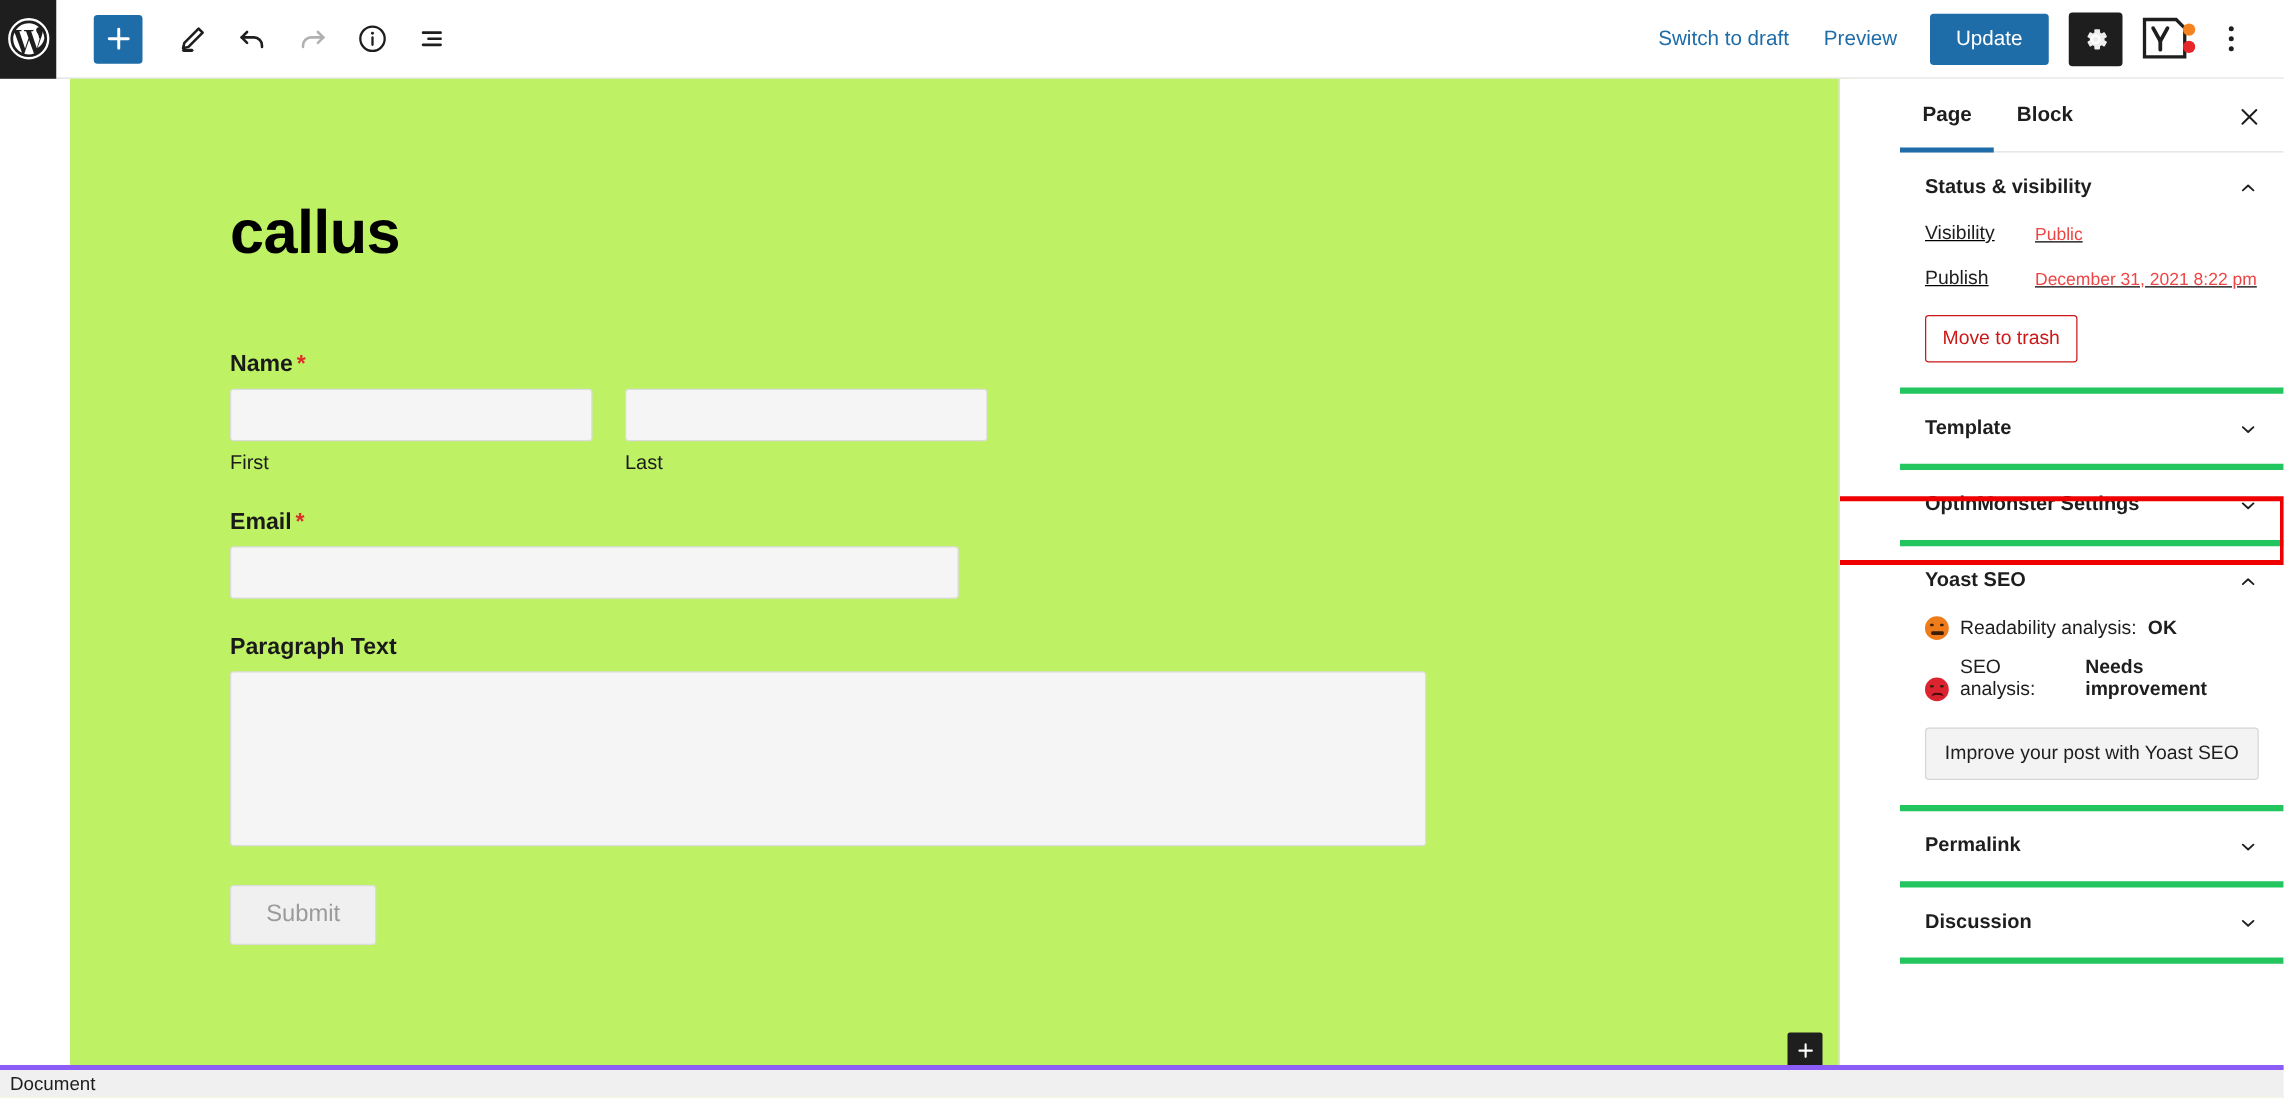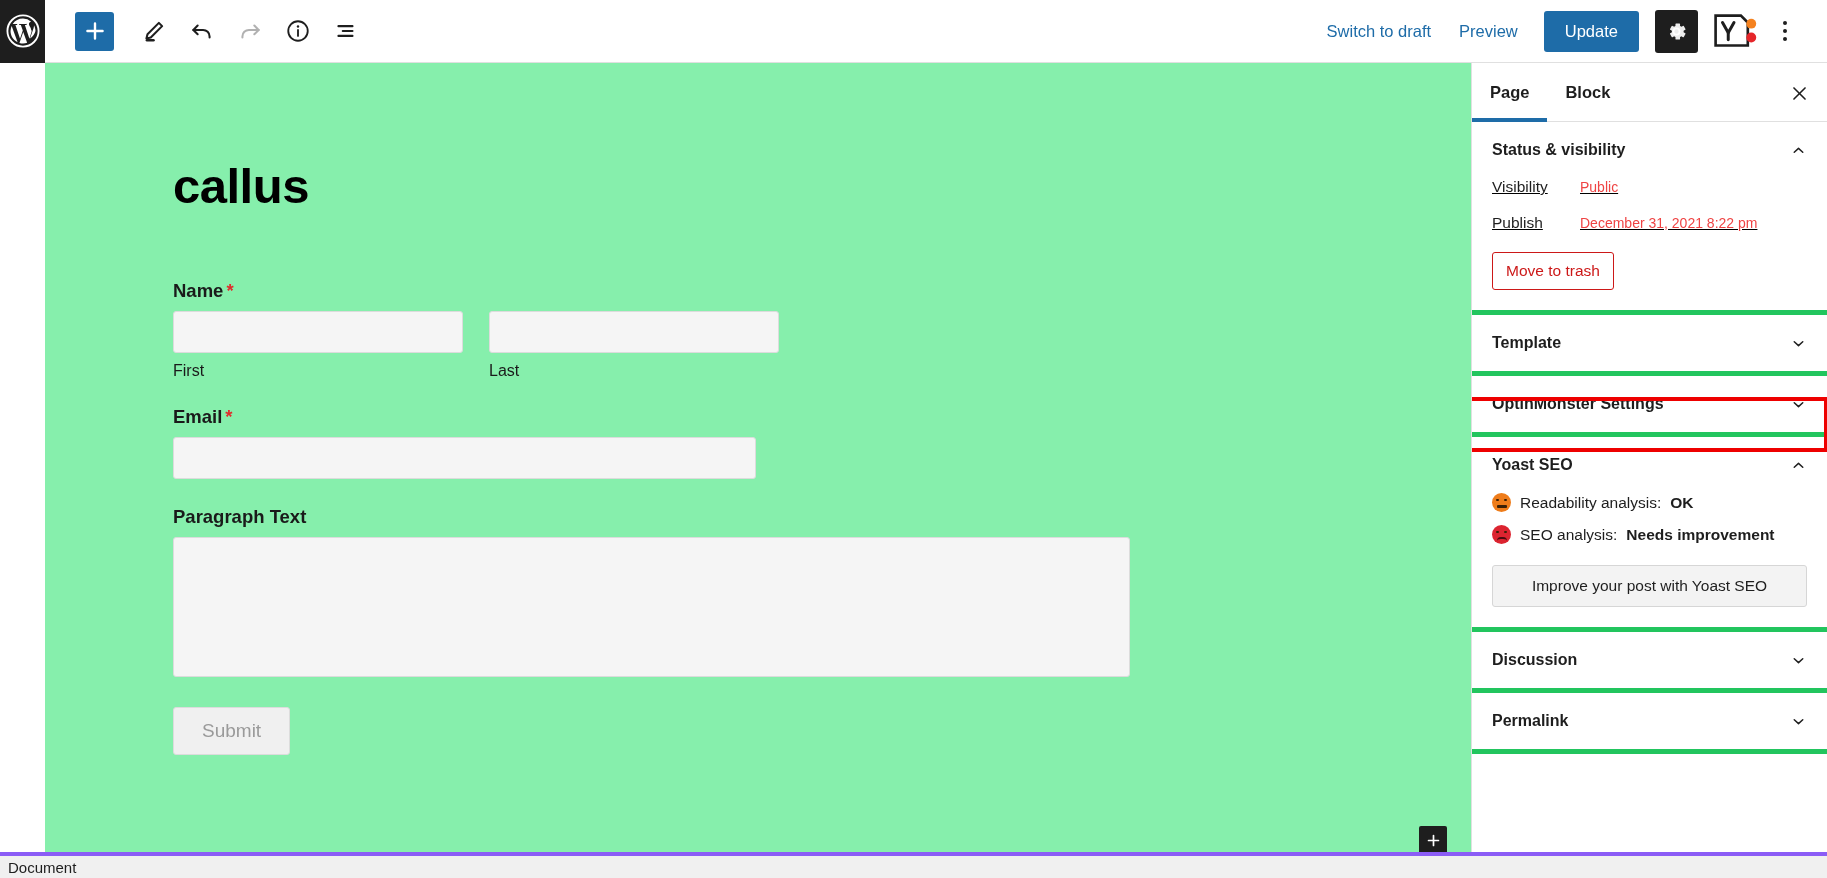--- a/index.html
+++ b/index.html
@@ -80,23 +80,23 @@
     cursor: pointer; display: flex; flex-direction: column;
     align-items: center; justify-content: center; gap: 4px;
   }
   .kebab-btn i {
     display: block; width: 4px; height: 4px; border-radius: 50%;
     background: #1e1e1e;
   }
 
   
   .canvas {
-    position: absolute; top: 63px; left: 45px;
+    position: absolute; top: 63px; left: 56px;
     width: 1426px; height: 803px;
-    background: #86efac; overflow: hidden;
+    background: #bef264; overflow: hidden;
   }
   .post-title {
     margin: 95px 0 0 128px;
     font-size: 49px; font-weight: bold; color: #000000;
     letter-spacing: -0.5px;
     font-family: "Liberation Sans", sans-serif;
   }
 
   .form-area { margin: 66px 0 0 128px; width: 1100px; }
 
@@ -150,20 +150,21 @@
   }
   .canvas-add-btn svg { width: 17px; height: 17px; stroke: #ffffff; }
 
   
   .sidebar {
     position: absolute; top: 63px; right: 0;
     width: 356px; height: 803px;
     background: #ffffff;
     border-left: 1px solid #e0e0e0;
     overflow: hidden;
+    padding-left: 48px;
   }
   .sb-tabs {
     display: flex; align-items: center; height: 59px;
     border-bottom: 1px solid #e0e0e0; position: relative;
   }
   .sb-tab {
     background: none; border: none; cursor: pointer;
     font-size: 16.5px; font-weight: bold; color: #1e1e1e;
     padding: 0 18px; height: 59px; line-height: 59px;
     font-family: "Liberation Sans", sans-serif;
@@ -450,30 +451,30 @@
             </span>
           <span>SEO analysis:</span>
           <span class="bold-val">Needs improvement</span>
         </div>
         <button class="yoast-cta">Improve your post with Yoast SEO</button>
       </div>
     </div>
 
     <div class="panel">
       <div class="panel-head">
+        <span class="panel-title">Permalink</span>
+        <svg class="chev" viewBox="0 0 24 24" stroke-linecap="round" stroke-linejoin="round">
+          <path d="M6 9.5L12 15l6-5.5"></path>
+        </svg>
+      </div>
+    </div>
+
+    <div class="panel">
+      <div class="panel-head">
         <span class="panel-title">Discussion</span>
-        <svg class="chev" viewBox="0 0 24 24" stroke-linecap="round" stroke-linejoin="round">
-          <path d="M6 9.5L12 15l6-5.5"></path>
-        </svg>
-      </div>
-    </div>
-
-    <div class="panel">
-      <div class="panel-head">
-        <span class="panel-title">Permalink</span>
         <svg class="chev" viewBox="0 0 24 24" stroke-linecap="round" stroke-linejoin="round">
           <path d="M6 9.5L12 15l6-5.5"></path>
         </svg>
       </div>
     </div>
 
     <div class="highlight-box"></div>
   </div>
 
   <div class="statusbar">

